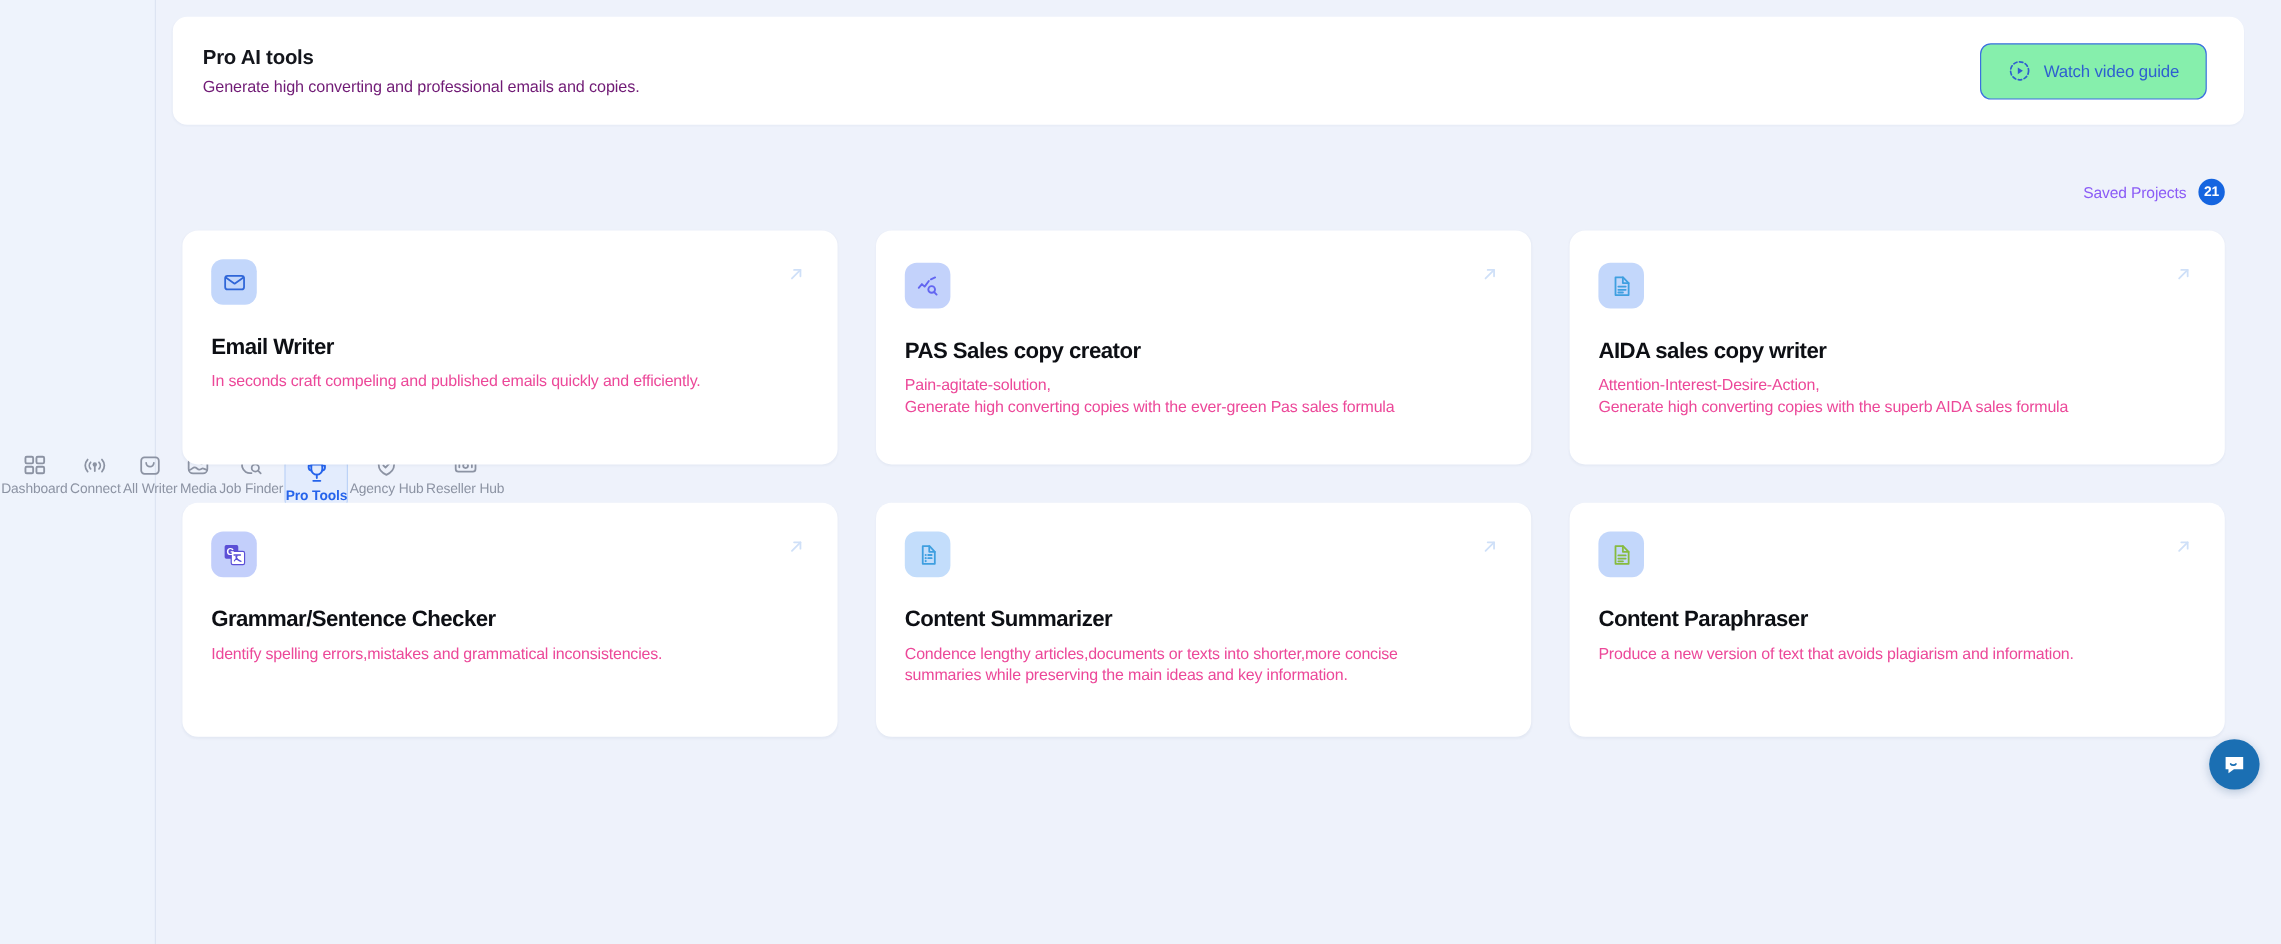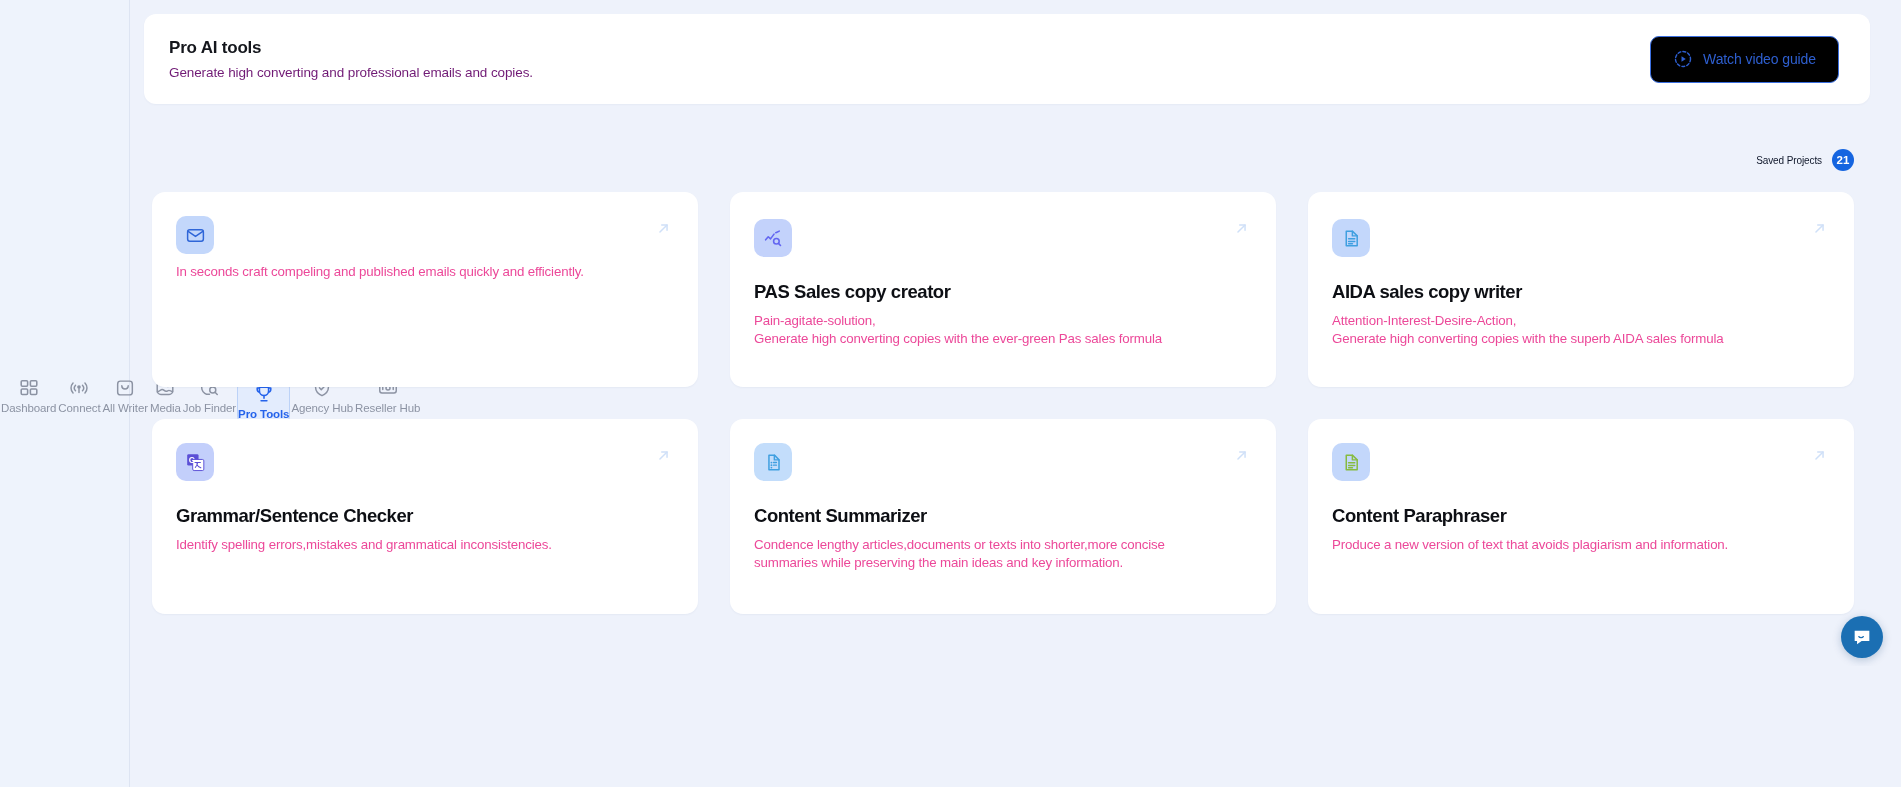--- a/index.html
+++ b/index.html
@@ -96,40 +96,40 @@
     letter-spacing: -0.1px;
   }
   .watch-btn {
     border: 1px solid #3b6fe0;
     border-radius: 9px;
     height: 47px;
     padding: 0 22px;
     display: flex;
     align-items: center;
     gap: 10px;
-    background: #000000;
+    background: #86efac;
     cursor: pointer;
     color: #2e5fd0;
     font-size: 14px;
     font-weight: 500;
     letter-spacing: -0.1px;
   }
   .watch-btn .play-ico { width: 20px; height: 20px; display: block; }
 
   .saved-row {
     display: flex;
     align-items: center;
     justify-content: flex-end;
     padding: 0 25px 0 0;
     height: 60px;
     margin-top: 26px;
   }
   .saved-label {
-    font-size: 10px;
-    color: #0f172a;
+    font-size: 13px;
+    color: #8b5cf6;
     letter-spacing: -0.1px;
   }
   .saved-badge {
     margin-left: 10px;
     background: #1565e0;
     color: #fff;
     font-size: 11.5px;
     font-weight: 600;
     border-radius: 50%;
     width: 22px;
@@ -345,20 +345,21 @@
                 <path d="M3.6 7.2 12 13l8.4-5.8"></path>
               </svg>
           </span>
         </div>
         <span class="card-arrow">
           <svg viewBox="0 0 24 24" fill="none" stroke="currentColor" stroke-width="2.1" stroke-linecap="round" stroke-linejoin="round">
               <path d="M7 17 17 7"></path>
               <path d="M9.5 7H17v7.5"></path>
             </svg>
         </span>
+        <div class="card-title">Email Writer</div>
         <div class="card-desc">In seconds craft compeling and published emails quickly and efficiently.</div>
       </div>
 
       <div class="card c2">
         <div class="card-icon" style="background:#c3d2fb">
           <span>
             <svg viewBox="0 0 24 24" fill="none" stroke="#6366f1" stroke-width="1.8" stroke-linecap="round" stroke-linejoin="round">
                 <path d="M3 13.5 6 10l2.6 2.4L12.6 7"></path>
                 <path d="M14.6 5.4 18.6 3.6"></path>
                 <circle cx="15.3" cy="15.1" r="3.2"></circle>

